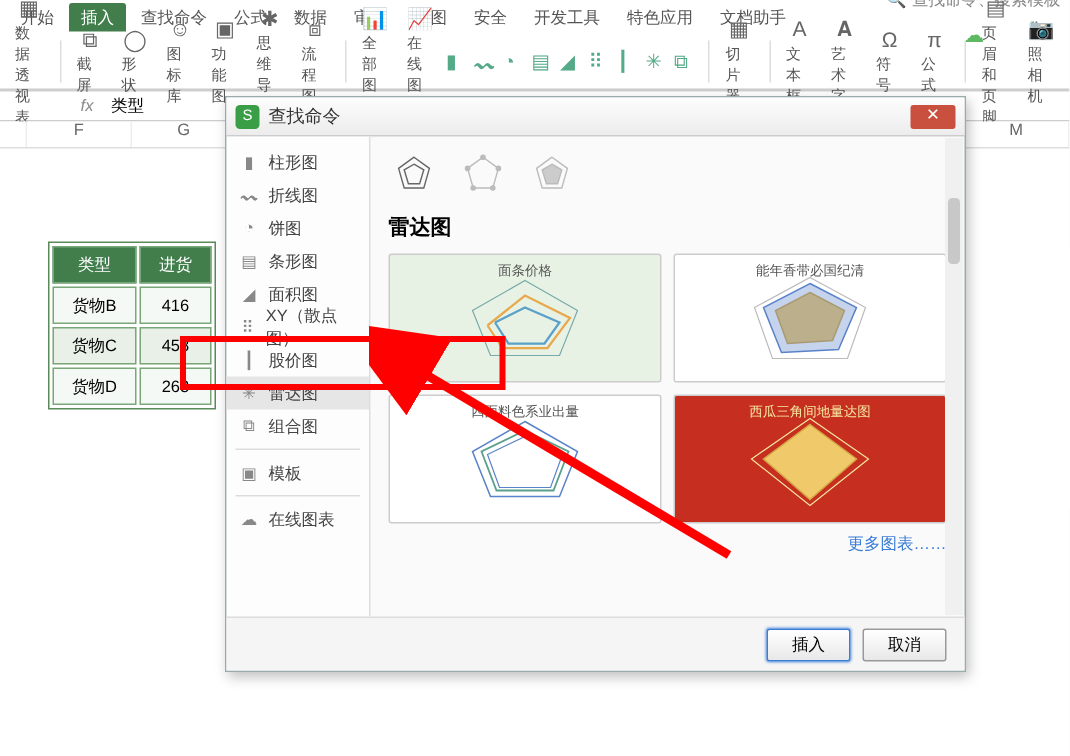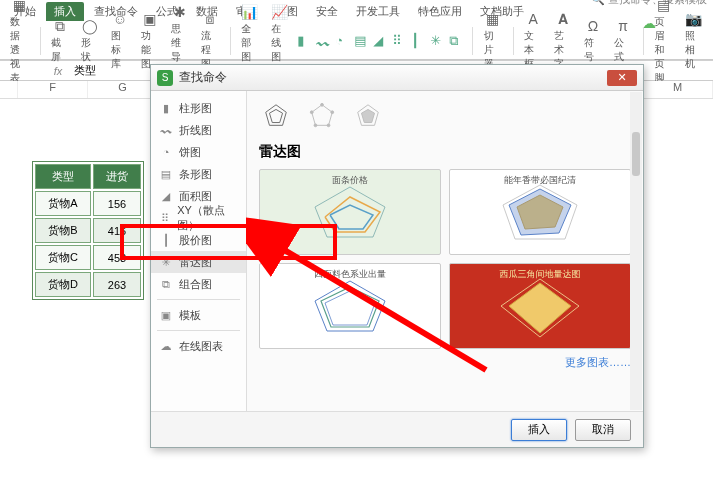--- a/index.html
+++ b/index.html
@@ -198,24 +198,20 @@
     <div>M</div>
   </div>
 
   <table class="data-table">
     <tbody>
         <tr>
           <th>类型</th>
           <th>进货</th>
         </tr>
     <tr>
-          <td>货物A</td>
-          <td>156</td>
-        </tr>
-    <tr>
           <td>货物B</td>
           <td>416</td>
         </tr>
     <tr>
           <td>货物C</td>
           <td>458</td>
         </tr>
     <tr>
           <td>货物D</td>
           <td>263</td>

